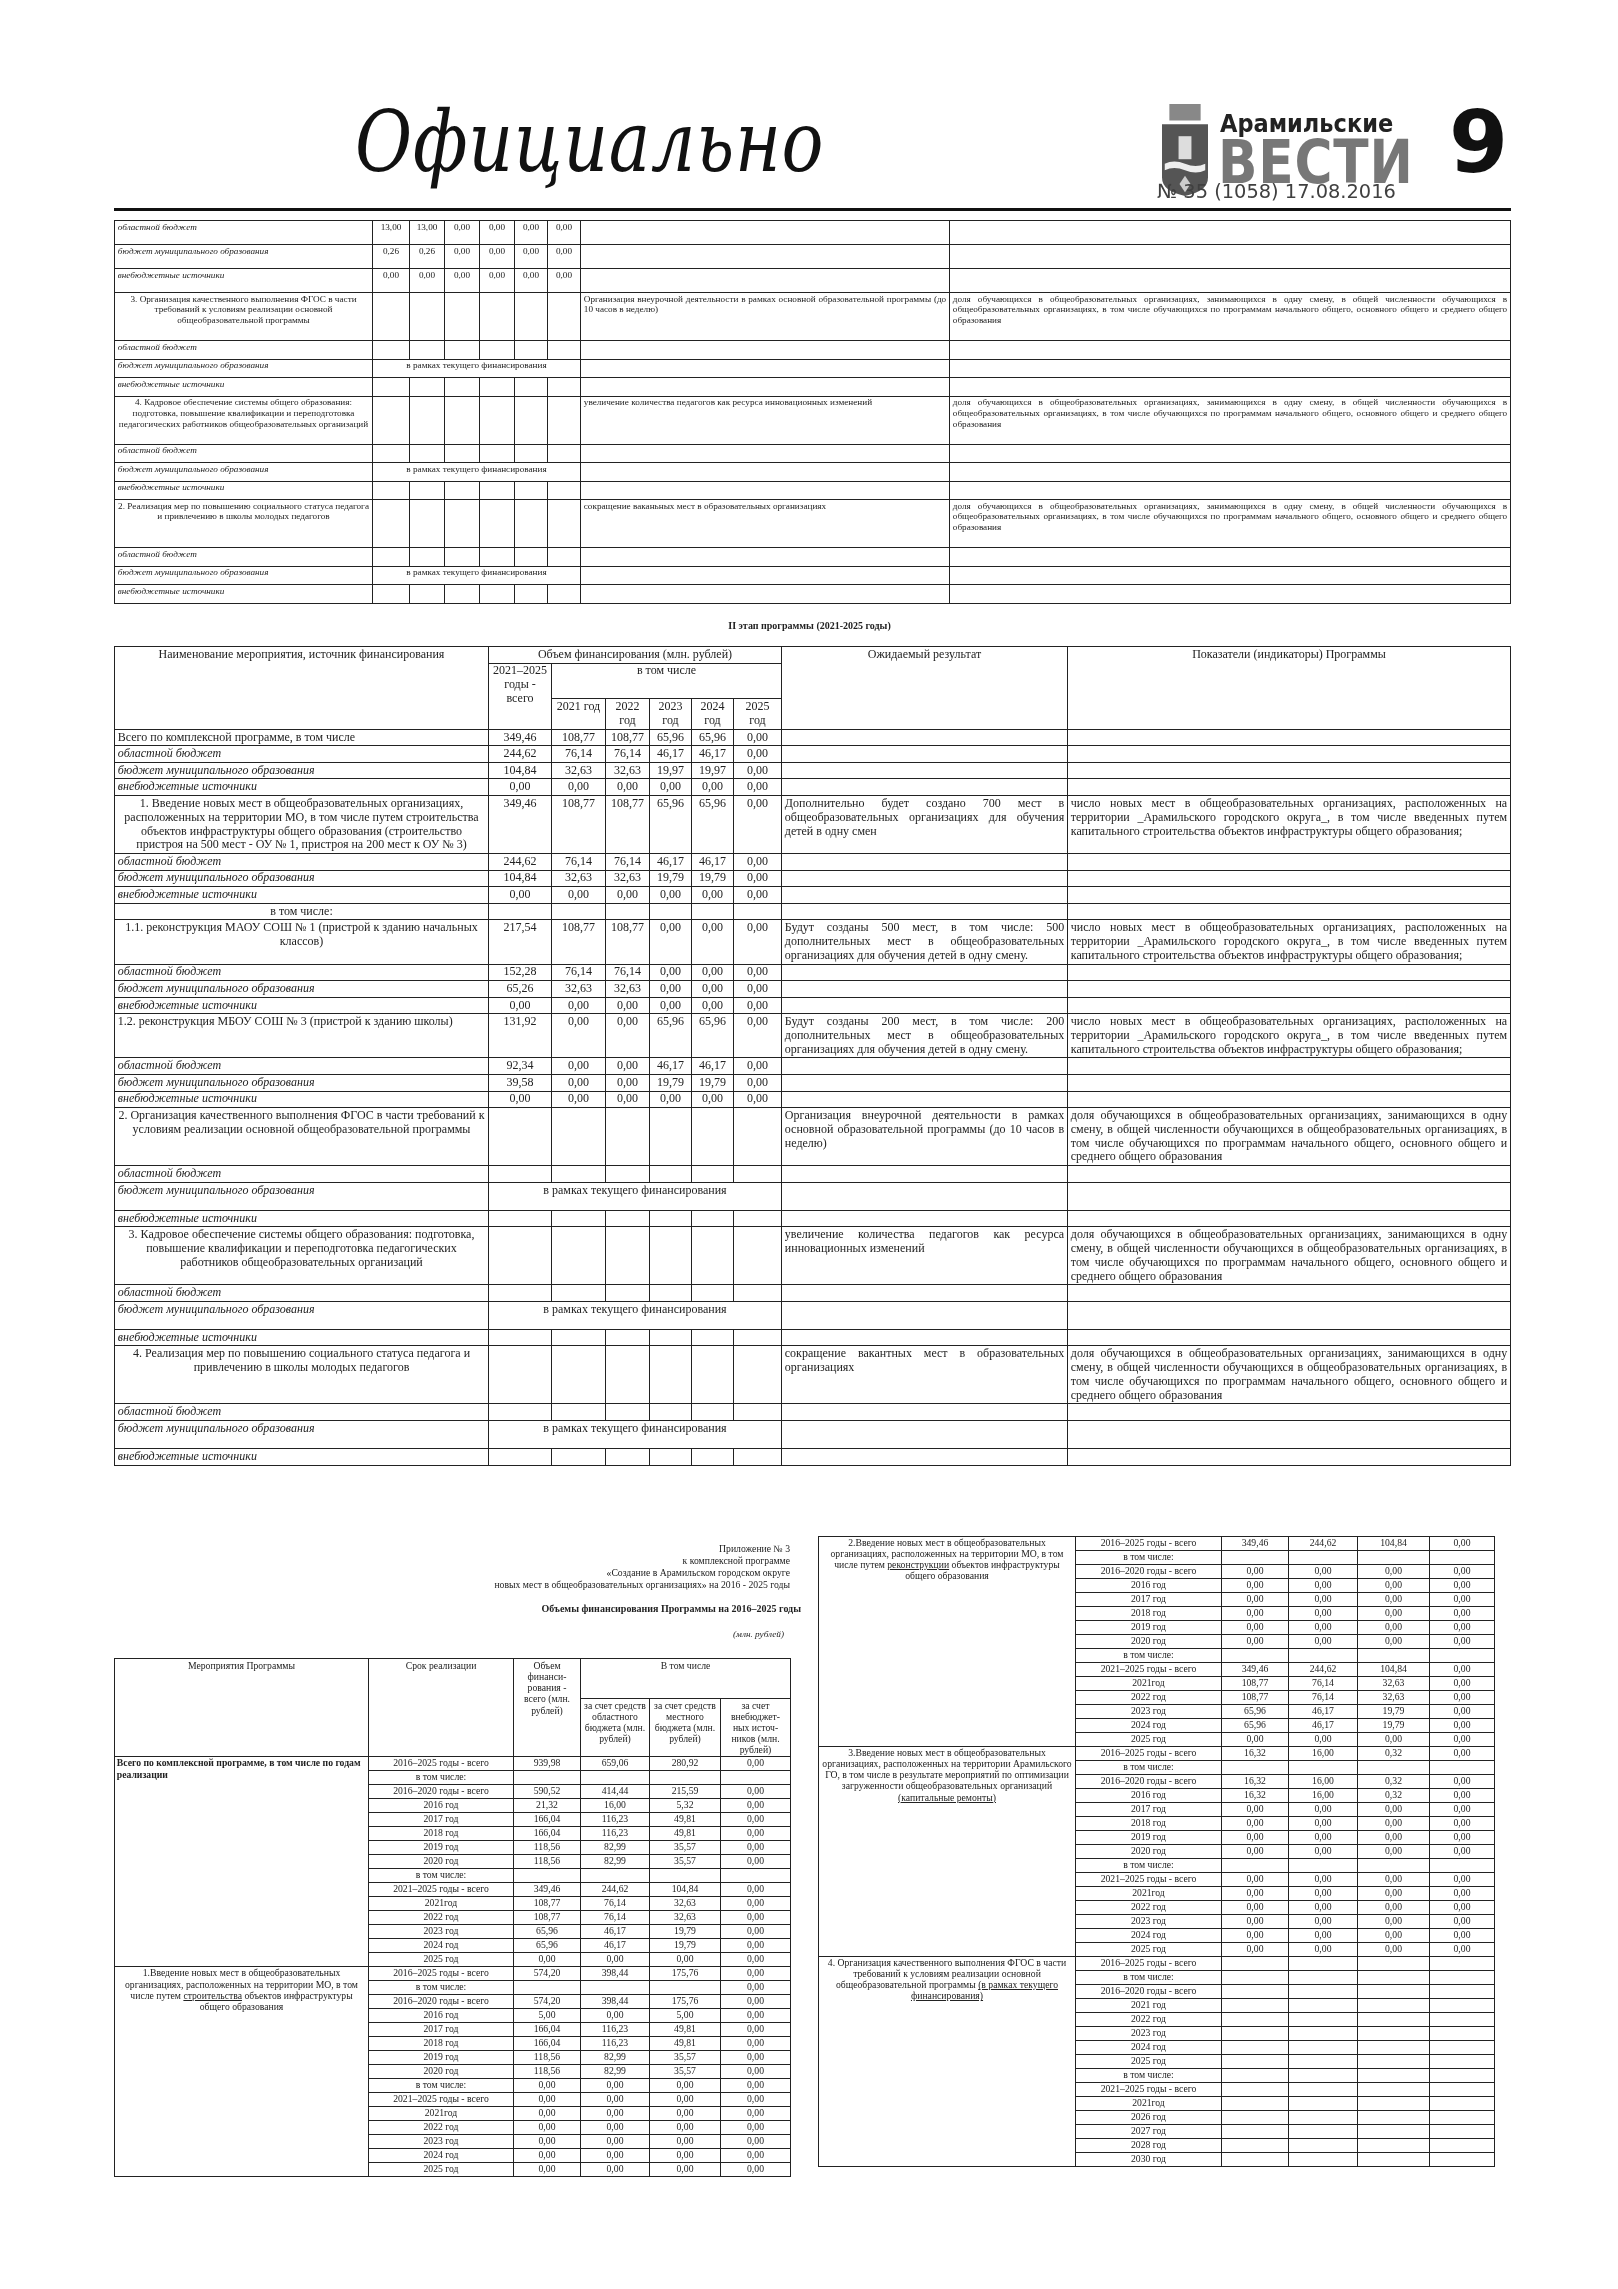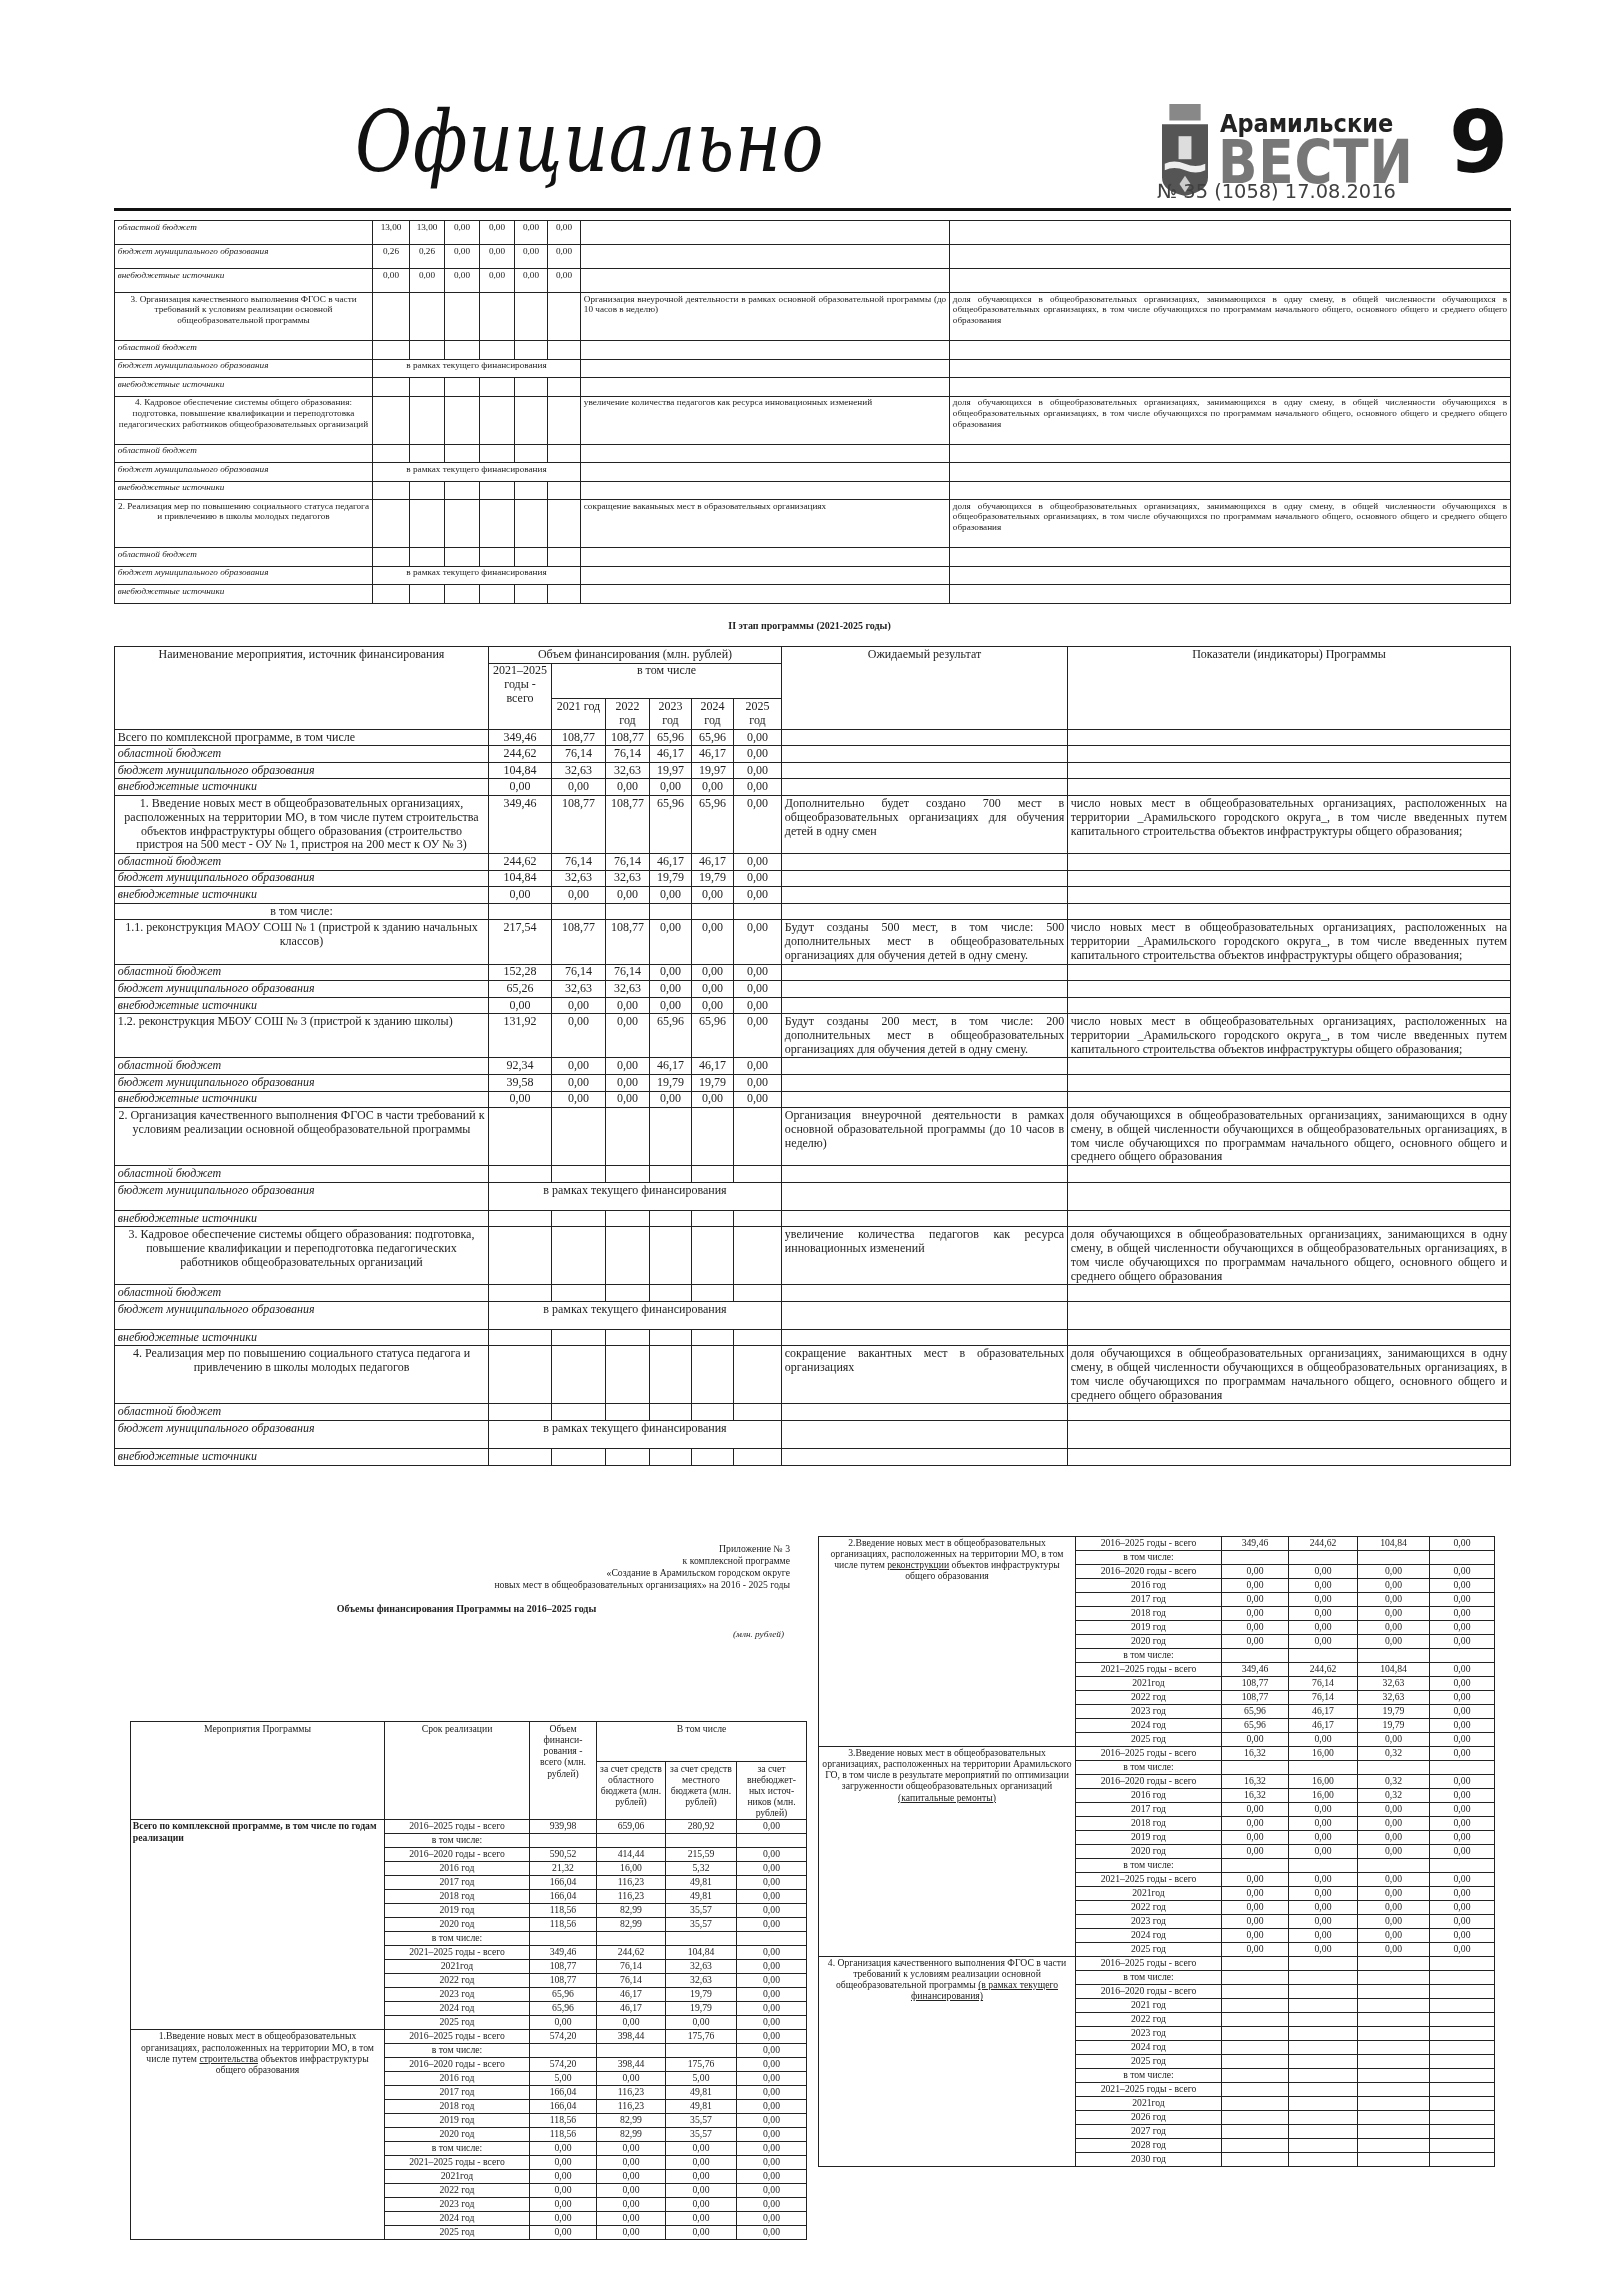--- a/index.html
+++ b/index.html
@@ -19,23 +19,23 @@
   .it { font-style:italic; text-align:left; }
   .c { text-align:center; }
   .j { text-align:justify; }
   .b { font-weight:bold; }
   .u { text-decoration:underline; }
 
   #t1 { left:114px; top:220px; width:1397px; font-size:9.2px; }
   #t2-title { left:0; width:1619px; top:620px; text-align:center; font-weight:bold; font-size:10px; }
   #t2 { left:114px; top:646px; width:1397px; font-size:12px; }
   #app-note { left:369px; top:1543px; width:421px; text-align:right; font-size:9.7px; line-height:1.25; }
-  #app-title { left:116px; top:1603px; width:701px; text-align:center; font-weight:bold; font-size:10px; }
+  #app-title { left:100px; top:1603px; width:701px; text-align:right; font-weight:bold; font-size:10px; }
   #app-units { left:646px; top:1629px; width:138px; text-align:right; font-style:italic; font-size:9.2px; }
-  #t3 { left:114px; top:1721px; width:677px; font-size:9.7px;margin-left:16px; }
+  #t3 { left:114px; top:1658px; width:677px; font-size:9.7px; }
   #t4 { left:818px; top:1536px; width:677px; font-size:9.7px; }
   #t3 td, #t4 td { padding:0 1.8px; }
 </style>
 </head>
 <body>
 
 <div class="abs" id="hdr-title">Официально</div>
 <div class="abs" id="logo-box">
   <svg width="50" height="92" viewBox="0 0 54 100">
     <path d="M10 0 Q27 -4 44 0 L44 18 L10 18 Z" fill="#888"></path>

